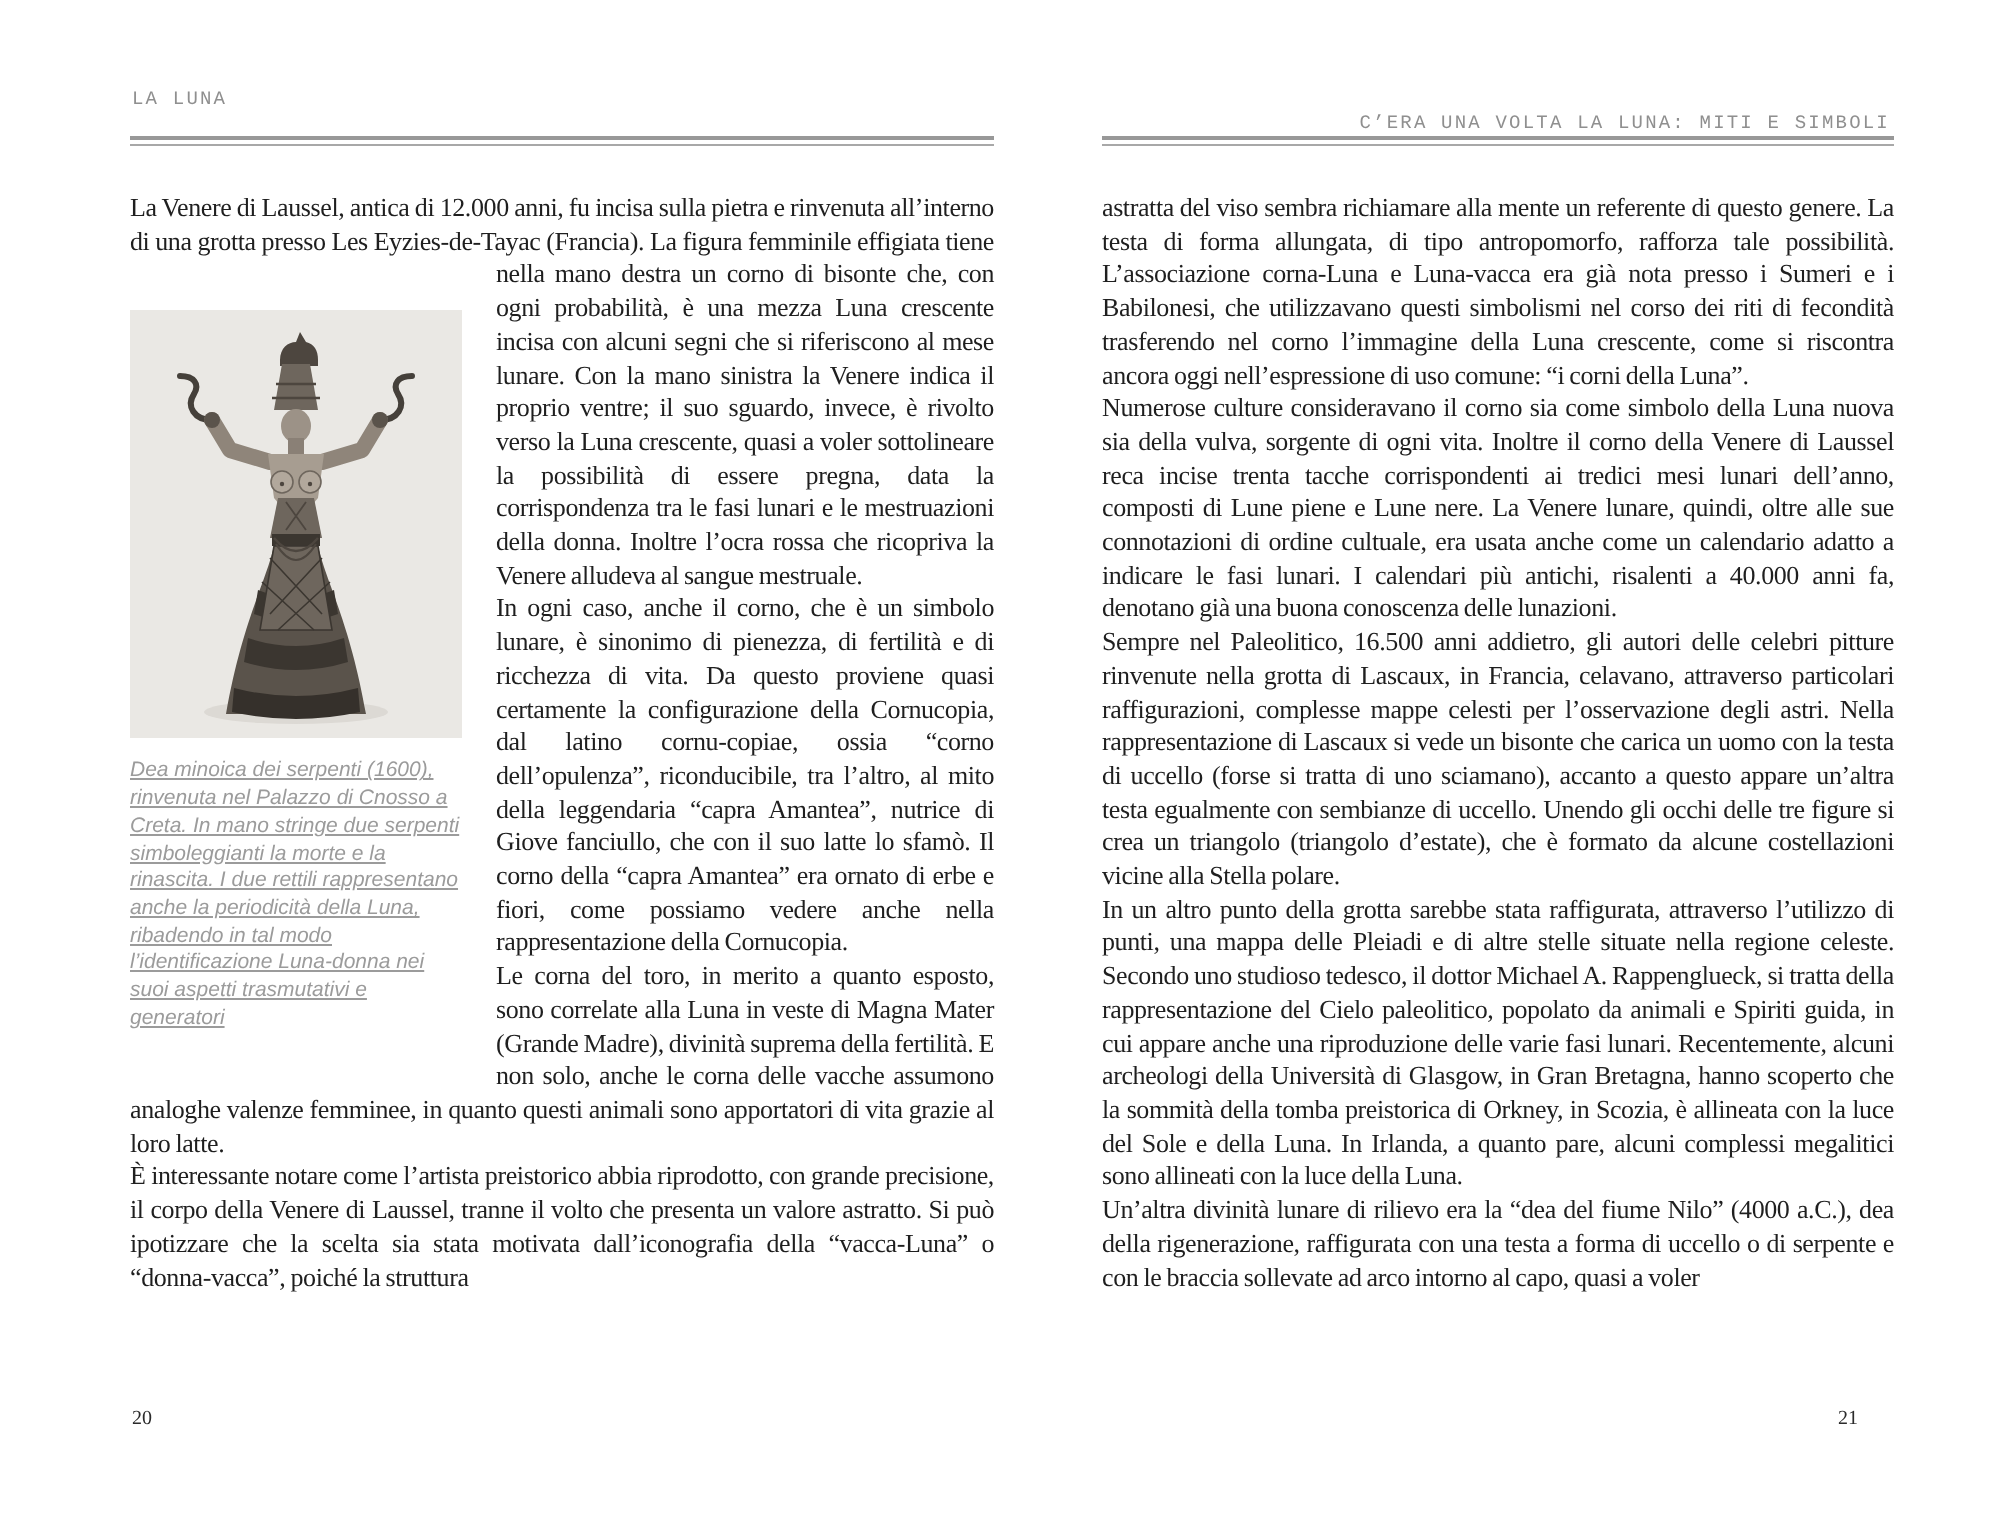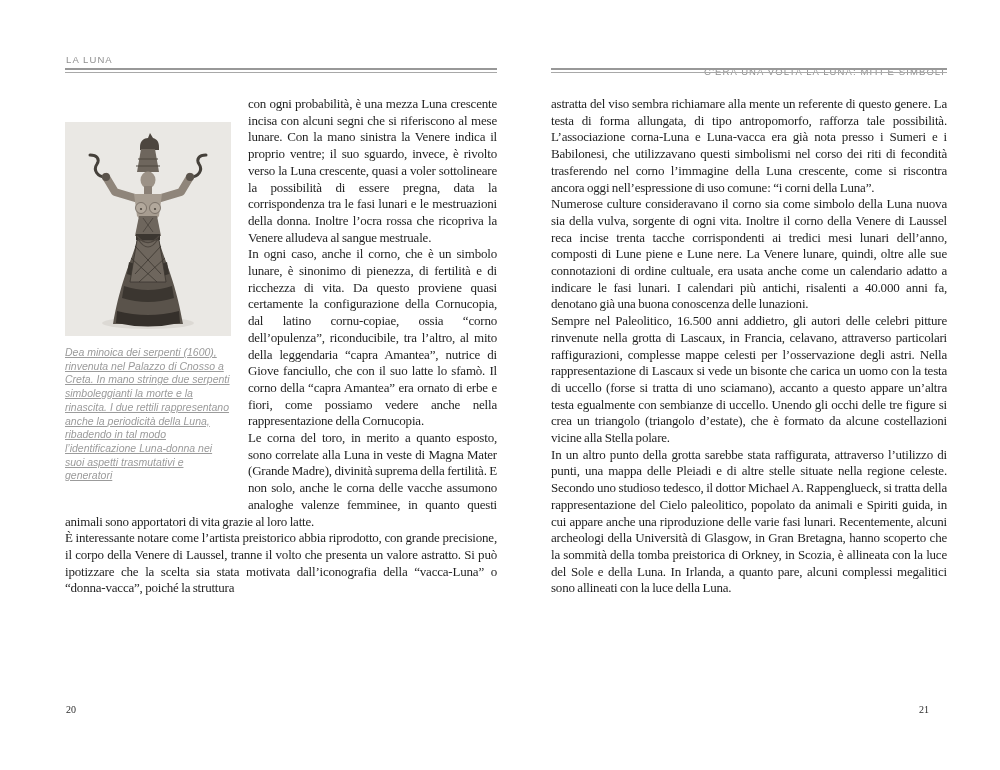--- a/index.html
+++ b/index.html
@@ -6,21 +6,21 @@
   html, body { background:#ffffff; }
   body {
     width:1000px; height:770px; position:relative; overflow:hidden;
     font-family:"Liberation Serif", serif; color:#1f1f1f;
   }
   .page { position:absolute; top:0; height:770px; }
   .page.left  { left:65px;  width:432px; }
   .page.right { left:551px; width:396px; }
 
   .running-head {
-    position:absolute; top:54px; font-family:Liberation Sans, sans-serif;
+    position:absolute; top:44px; font-family:Liberation Mono, monospace;
     font-size:9.5px; letter-spacing:1.1px; color:#8f8f8f; white-space:nowrap;
   }
   .running-head.lh { left:1px; }
   .running-head.rh { right:2px;margin-top:12px; }
 
   .double-rule {
     position:absolute; top:68px; left:0; right:0; height:5px;
     border-top:2px solid #989898; border-bottom:1px solid #a8a8a8;
   }
 
@@ -60,21 +60,21 @@
 </head>
 <body>
 
 <div>
 
   <section class="page left">
     <div class="running-head lh">LA LUNA</div>
     <div class="double-rule"></div>
 
     <div class="body-text">
-      <p><span class="fig-float">
+      <p><span>La Venere di Laussel, antica di 12.000 anni, fu incisa sulla pietra e rinvenuta all’interno di una grotta presso Les Eyzies-de-Tayac (Francia). La figura femminile effigiata tiene nella mano destra un corno di bisonte che, </span><span class="fig-float">
             <span class="fig-imgbox">
               <svg width="166" height="214" viewBox="0 0 166 214" xmlns="http://www.w3.org/2000/svg" aria-hidden="true">
             <rect width="166" height="214" fill="#eae8e4"></rect>
             <ellipse cx="83" cy="201" rx="46" ry="6" fill="#dcd9d4"></ellipse>
 
             <path d="M41,55 c-9,0 -13,-7 -9,-13 c3,-5 0,-9 -7,-9" fill="none" stroke="#45403a" stroke-width="3" stroke-linecap="round"></path>
             <path d="M125,55 c9,0 13,-7 9,-13 c-3,-5 0,-9 7,-9" fill="none" stroke="#45403a" stroke-width="3" stroke-linecap="round"></path>
 
             <path d="M70,76 L50,70 L41,55" fill="none" stroke="#8f857a" stroke-width="8" stroke-linecap="round" stroke-linejoin="round"></path>
             <path d="M96,76 L116,70 L125,55" fill="none" stroke="#8f857a" stroke-width="8" stroke-linecap="round" stroke-linejoin="round"></path>
@@ -126,18 +126,19 @@
 
   <section class="page right">
     <div class="running-head rh">C’ERA UNA VOLTA LA LUNA: MITI E SIMBOLI</div>
     <div class="double-rule"></div>
 
     <div class="body-text">
       <p>astratta del viso sembra richiamare alla mente un referente di questo genere. La testa di forma allungata, di tipo antropomorfo, rafforza tale possibilità. L’associazione corna-Luna e Luna-vacca era già nota presso i Sumeri e i Babilonesi, che utilizzavano questi simbolismi nel corso dei riti di fecondità trasferendo nel corno l’immagine della Luna crescente, come si riscontra ancora oggi nell’espressione di uso comune: “i corni della Luna”.</p>
       <p>Numerose culture consideravano il corno sia come simbolo della Luna nuova sia della vulva, sorgente di ogni vita. Inoltre il corno della Venere di Laussel reca incise trenta tacche corrispondenti ai tredici mesi lunari dell’anno, composti di Lune piene e Lune nere. La Venere lunare, quindi, oltre alle sue connotazioni di ordine cultuale, era usata anche come un calendario adatto a indicare le fasi lunari. I calendari più antichi, risalenti a 40.000 anni fa, denotano già una buona conoscenza delle lunazioni.</p>
       <p>Sempre nel Paleolitico, 16.500 anni addietro, gli autori delle celebri pitture rinvenute nella grotta di Lascaux, in Francia, celavano, attraverso particolari raffigurazioni, complesse mappe celesti per l’osservazione degli astri. Nella rappresentazione di Lascaux si vede un bisonte che carica un uomo con la testa di uccello (forse si tratta di uno sciamano), accanto a questo appare un’altra testa egualmente con sembianze di uccello. Unendo gli occhi delle tre figure si crea un triangolo (triangolo d’estate), che è formato da alcune costellazioni vicine alla Stella polare.</p>
       <p>In un altro punto della grotta sarebbe stata raffigurata, attraverso l’utilizzo di punti, una mappa delle Pleiadi e di altre stelle situate nella regione celeste. Secondo uno studioso tedesco, il dottor Michael A. Rappenglueck, si tratta della rappresentazione del Cielo paleolitico, popolato da animali e Spiriti guida, in cui appare anche una riproduzione delle varie fasi lunari. Recentemente, alcuni archeologi della Università di Glasgow, in Gran Bretagna, hanno scoperto che la sommità della tomba preistorica di Orkney, in Scozia, è allineata con la luce del Sole e della Luna. In Irlanda, a quanto pare, alcuni complessi megalitici sono allineati con la luce della Luna.</p>
+      <p>Un’altra divinità lunare di rilievo era la “dea del fiume Nilo” (4000 a.C.), dea della rigenerazione, raffigurata con una testa a forma di uccello o di serpente e con le braccia sollevate ad arco intorno al capo, quasi a voler</p>
     </div>
 
     <div class="pageno pr">21</div>
   </section>
 
 </div>
 
 </body></html>

